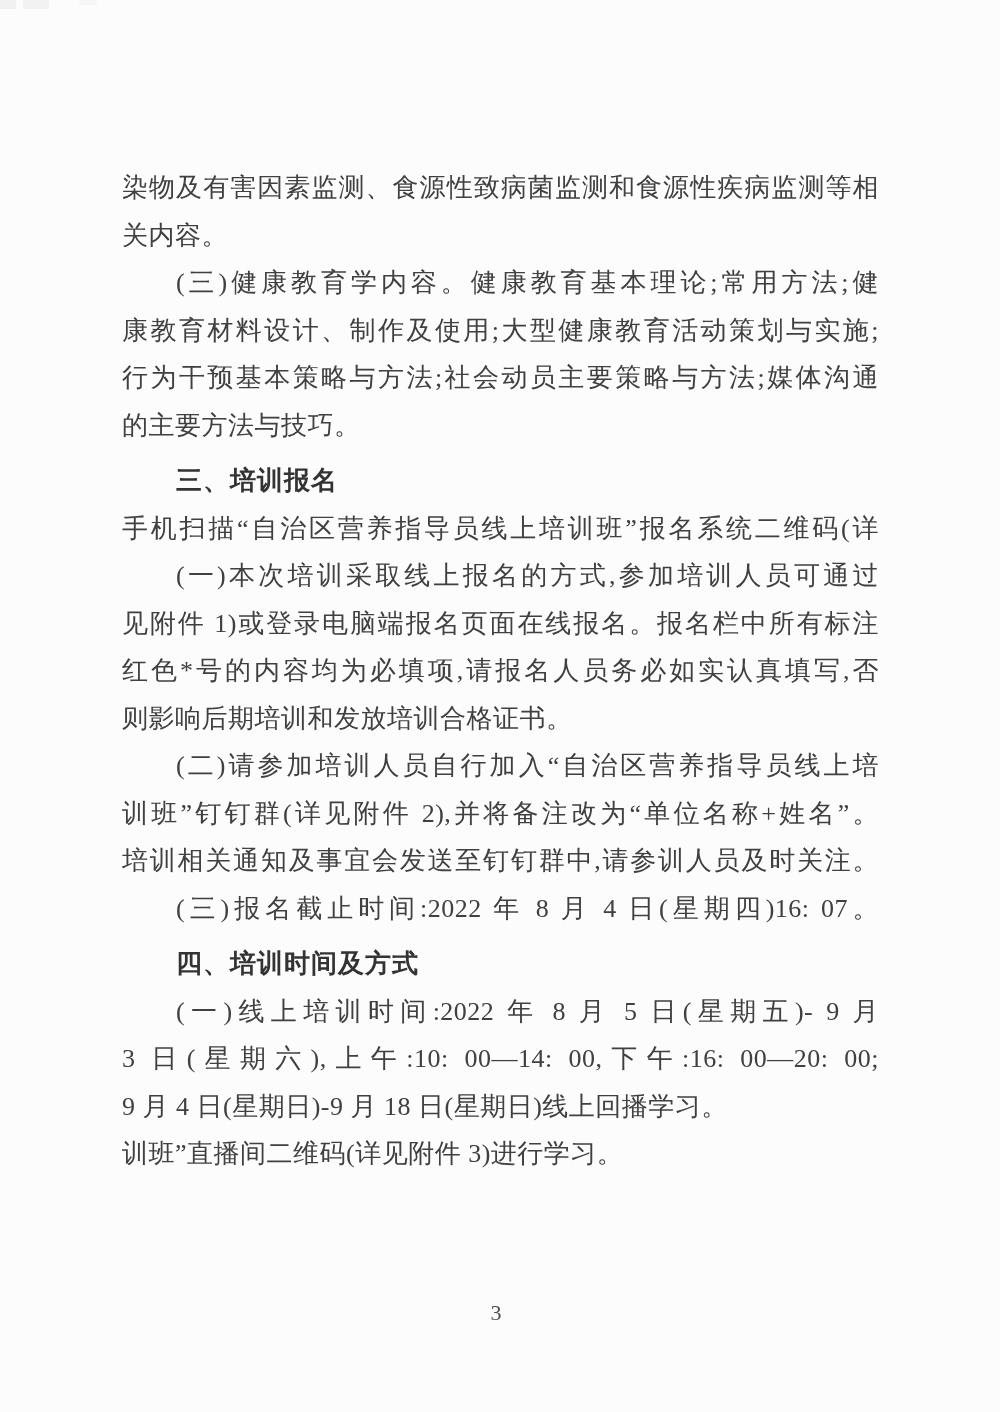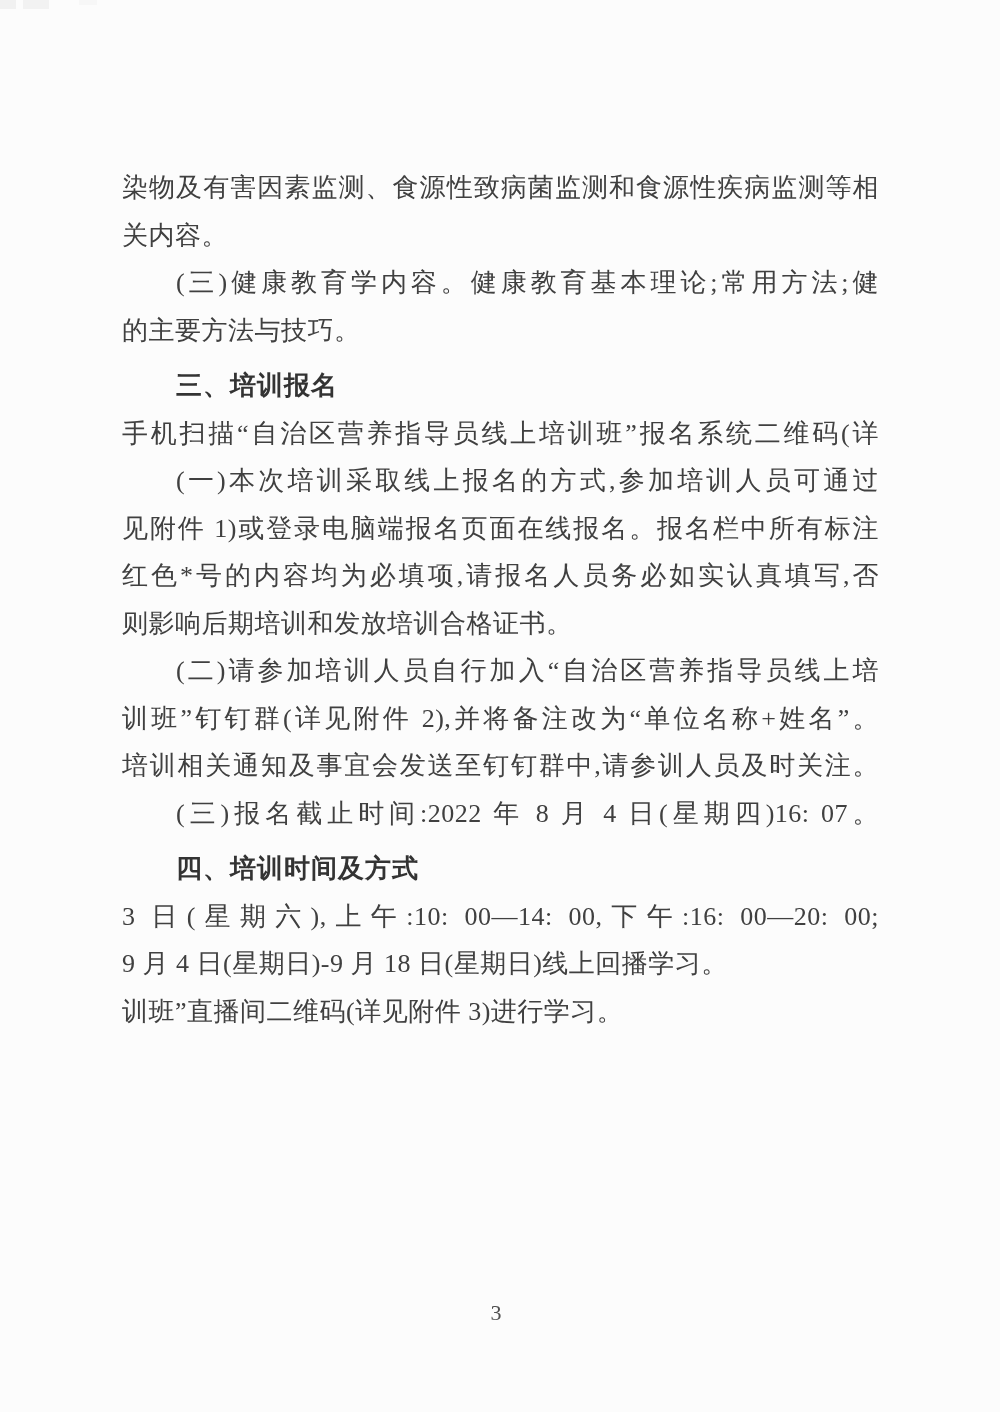--- a/index.html
+++ b/index.html
@@ -61,32 +61,35 @@
 <div class="page">
 
   <div class="art art1"></div>
   <div class="art art2"></div>
   <div class="art art3"></div>
 
   <div class="textblock">
     <div class="ln jf">染物及有害因素监测、食源性致病菌监测和食源性疾病监测等相</div>
     <div class="ln">关内容。</div>
     <div class="ln jf ind">(三)健康教育学内容。健康教育基本理论;常用方法;健</div>
+    <div class="ln jf">康教育材料设计、制作及使用;大型健康教育活动策划与实施;</div>
+    <div class="ln jf">行为干预基本策略与方法;社会动员主要策略与方法;媒体沟通</div>
     <div class="ln">的主要方法与技巧。</div>
     <div class="ln hd ind">三、培训报名</div>
     <div class="ln jf">手机扫描“自治区营养指导员线上培训班”报名系统二维码(详</div>
     <div class="ln jf ind">(一)本次培训采取线上报名的方式,参加培训人员可通过</div>
     <div class="ln jf">见附件 1)或登录电脑端报名页面在线报名。报名栏中所有标注</div>
     <div class="ln jf">红色*号的内容均为必填项,请报名人员务必如实认真填写,否</div>
     <div class="ln">则影响后期培训和发放培训合格证书。</div>
     <div class="ln jf ind">(二)请参加培训人员自行加入“自治区营养指导员线上培</div>
     <div class="ln jf">训班”钉钉群(详见附件 2),并将备注改为“单位名称+姓名”。</div>
     <div class="ln jf">培训相关通知及事宜会发送至钉钉群中,请参训人员及时关注。</div>
     <div class="ln jf ind">(三)报名截止时间:2022 年 8 月 4 日(星期四)16: 07。</div>
     <div class="ln hd ind">四、培训时间及方式</div>
+    <div class="ln jf ind">(一)线上培训时间:2022 年 8 月 5 日(星期五)- 9 月</div>
     <div class="ln jf">3 日(星期六),上午:10: 00—14: 00,下午:16: 00—20: 00;</div>
     <div class="ln">9 月 4 日(星期日)-9 月 18 日(星期日)线上回播学习。</div>
     <div class="ln">训班”直播间二维码(详见附件 3)进行学习。</div>
   </div>
 
   <div class="pagenum">3</div>
 
 </div>
 
 </body></html>

